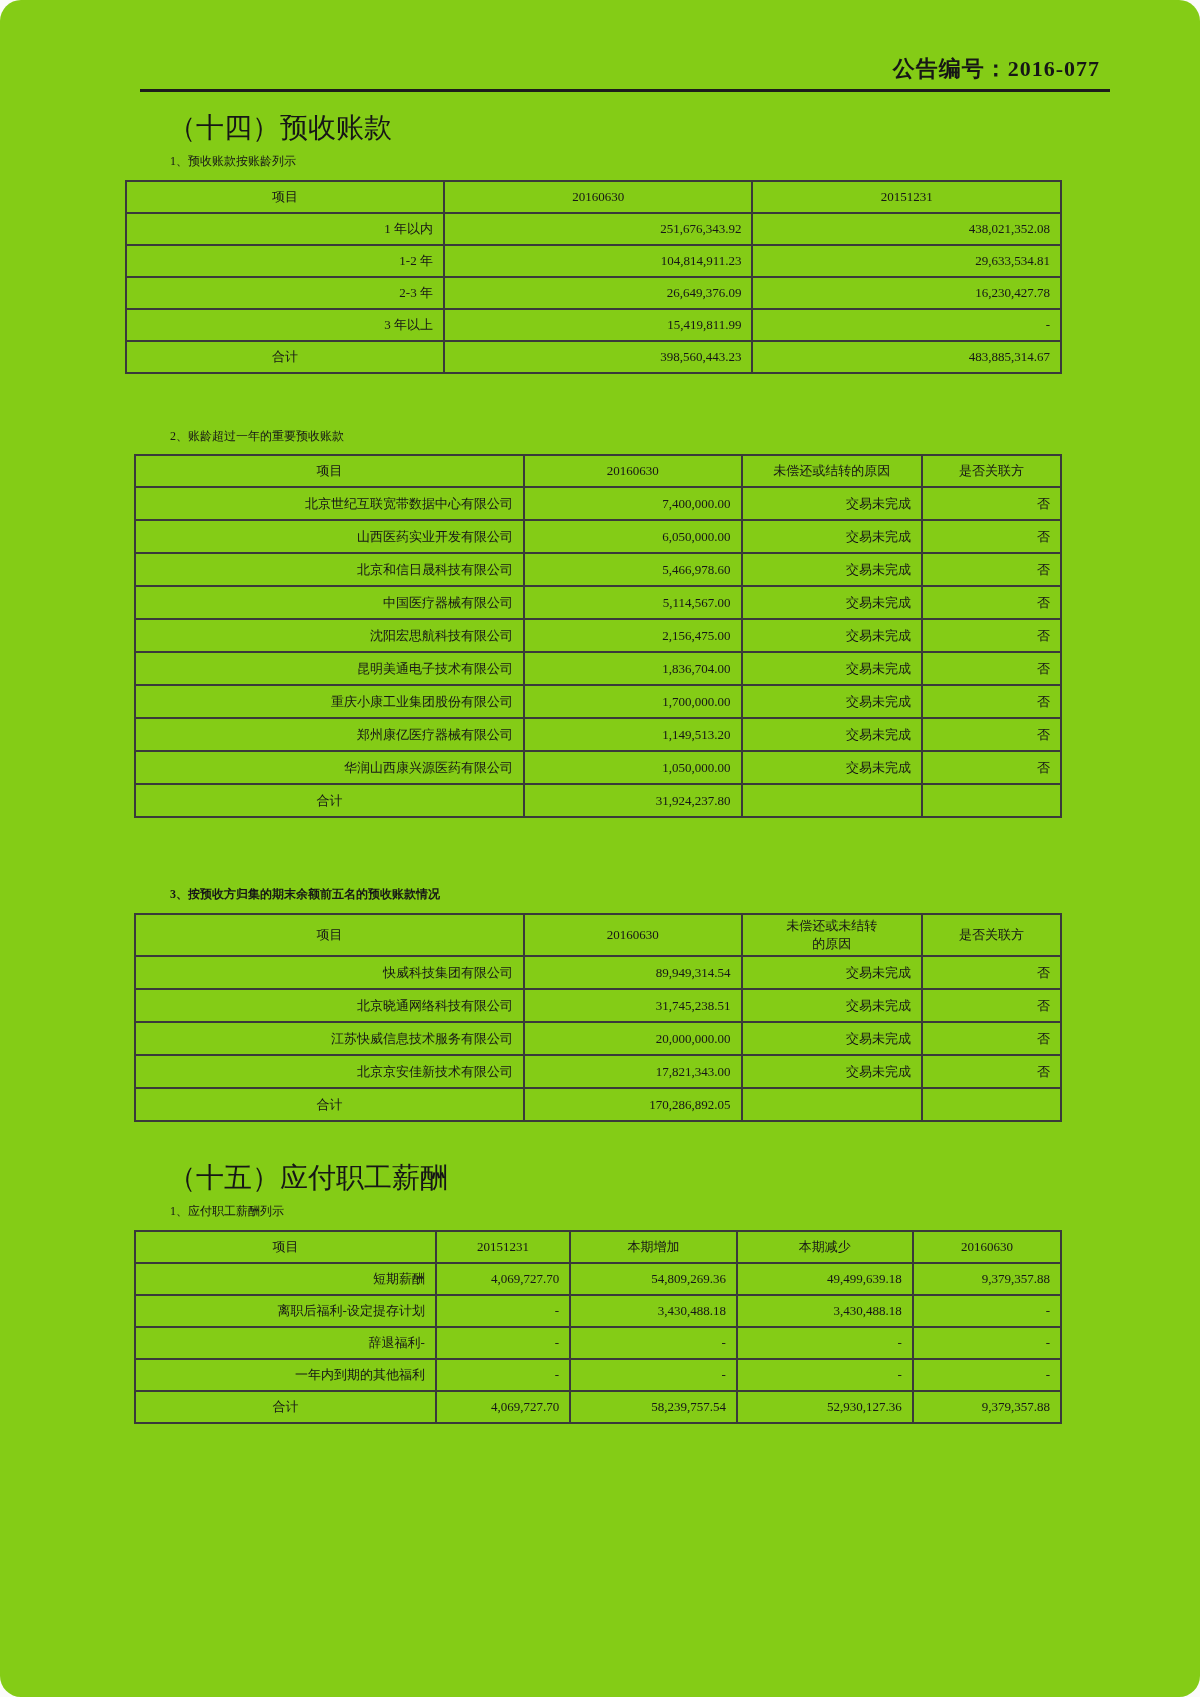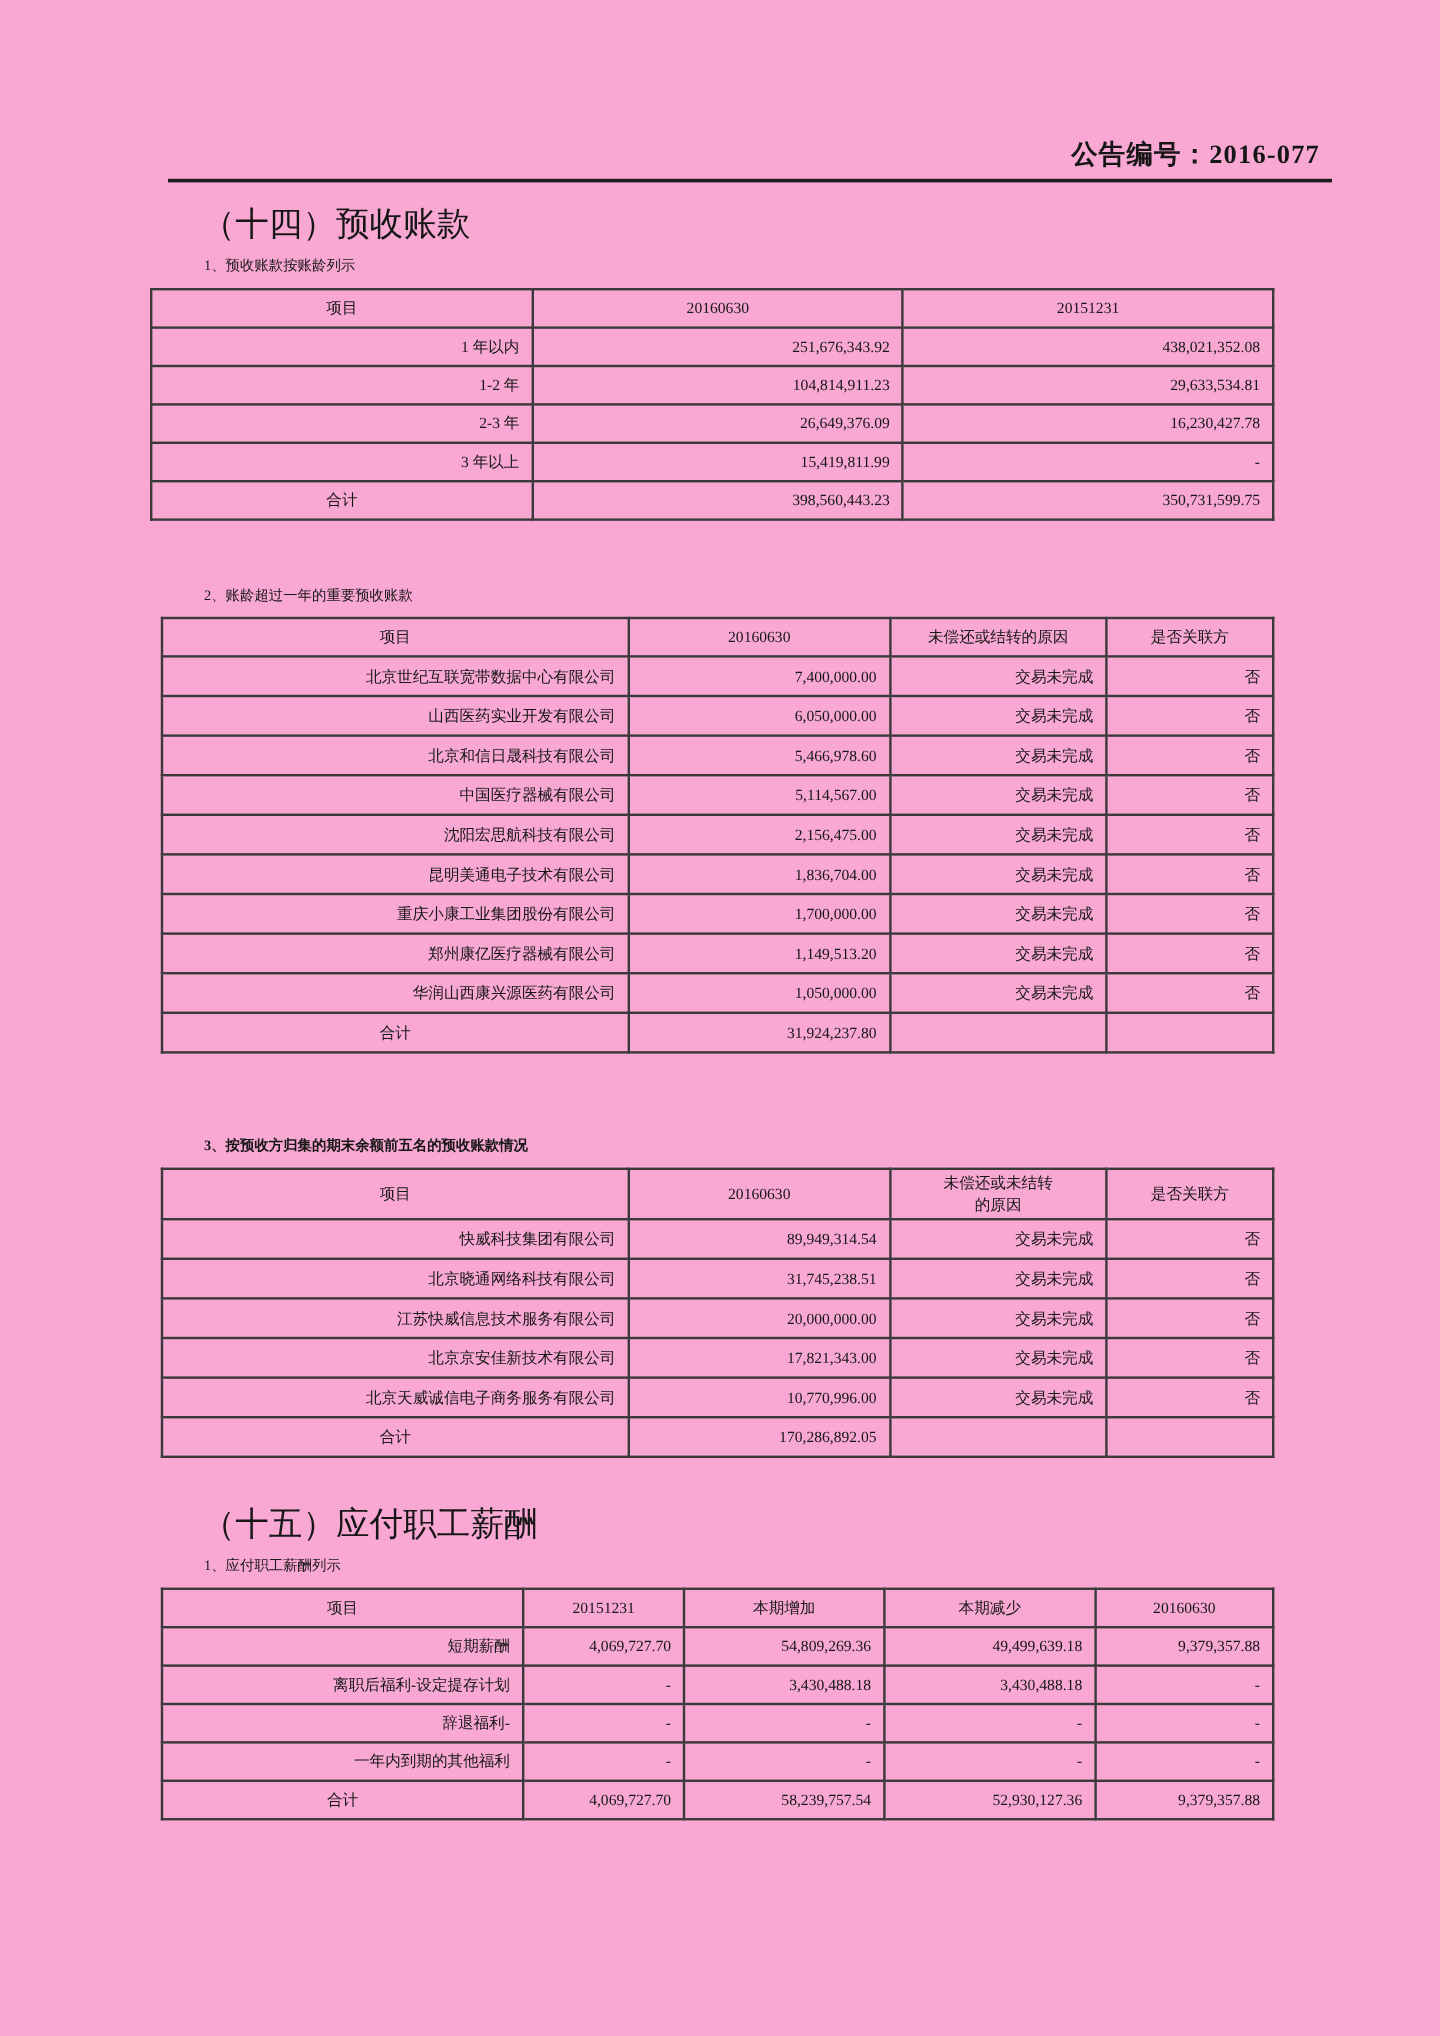--- a/index.html
+++ b/index.html
@@ -5,24 +5,25 @@
   html,body{margin:0;padding:0;}
   body{
     background:#fbfbfa;
     font-family:"Liberation Serif","DejaVu Serif",serif;
     color:#161616;
   }
   .page{
     position:relative;
     width:1200px;
     height:1697px;
-    background:#f9a8d4;
+    background:#84cc16;
     box-sizing:border-box;
-    padding-top:116px;
+    padding-top:56px;
     overflow:hidden;
+    border-radius:21px;
   }
   .doc-header{
     width:1100px;
     text-align:right;
     font-size:22px;
     font-weight:bold;
     letter-spacing:1px;
     line-height:26px;
   }
   .header-rule{
@@ -121,21 +122,21 @@
             <td class="a-r">16,230,427.78</td>
           </tr>
           <tr>
             <td class="a-l">3 年以上</td>
             <td class="a-r">15,419,811.99</td>
             <td class="a-r">-</td>
           </tr>
           <tr>
             <td class="a-c">合计</td>
             <td class="a-r">398,560,443.23</td>
-            <td class="a-r">350,731,599.75</td>
+            <td class="a-r">483,885,314.67</td>
           </tr>
         </tbody>
       </table>
 
     <div class="sub-title" id="sub2">2、账龄超过一年的重要预收账款</div>
 
     <table class="t t2 indent">
         <colgroup>
           <col style="width: 42%;">
           <col style="width: 23.5%;">
@@ -247,26 +248,20 @@
           </tr>
           <tr>
             <td class="a-l">江苏快威信息技术服务有限公司</td>
             <td class="a-r">20,000,000.00</td>
             <td class="a-l">交易未完成</td>
             <td class="a-l">否</td>
           </tr>
           <tr>
             <td class="a-l">北京京安佳新技术有限公司</td>
             <td class="a-r">17,821,343.00</td>
-            <td class="a-l">交易未完成</td>
-            <td class="a-l">否</td>
-          </tr>
-          <tr>
-            <td class="a-l">北京天威诚信电子商务服务有限公司</td>
-            <td class="a-r">10,770,996.00</td>
             <td class="a-l">交易未完成</td>
             <td class="a-l">否</td>
           </tr>
           <tr>
             <td class="a-c">合计</td>
             <td class="a-r">170,286,892.05</td>
             <td class="a-l"></td>
             <td class="a-l"></td>
           </tr>
         </tbody>

